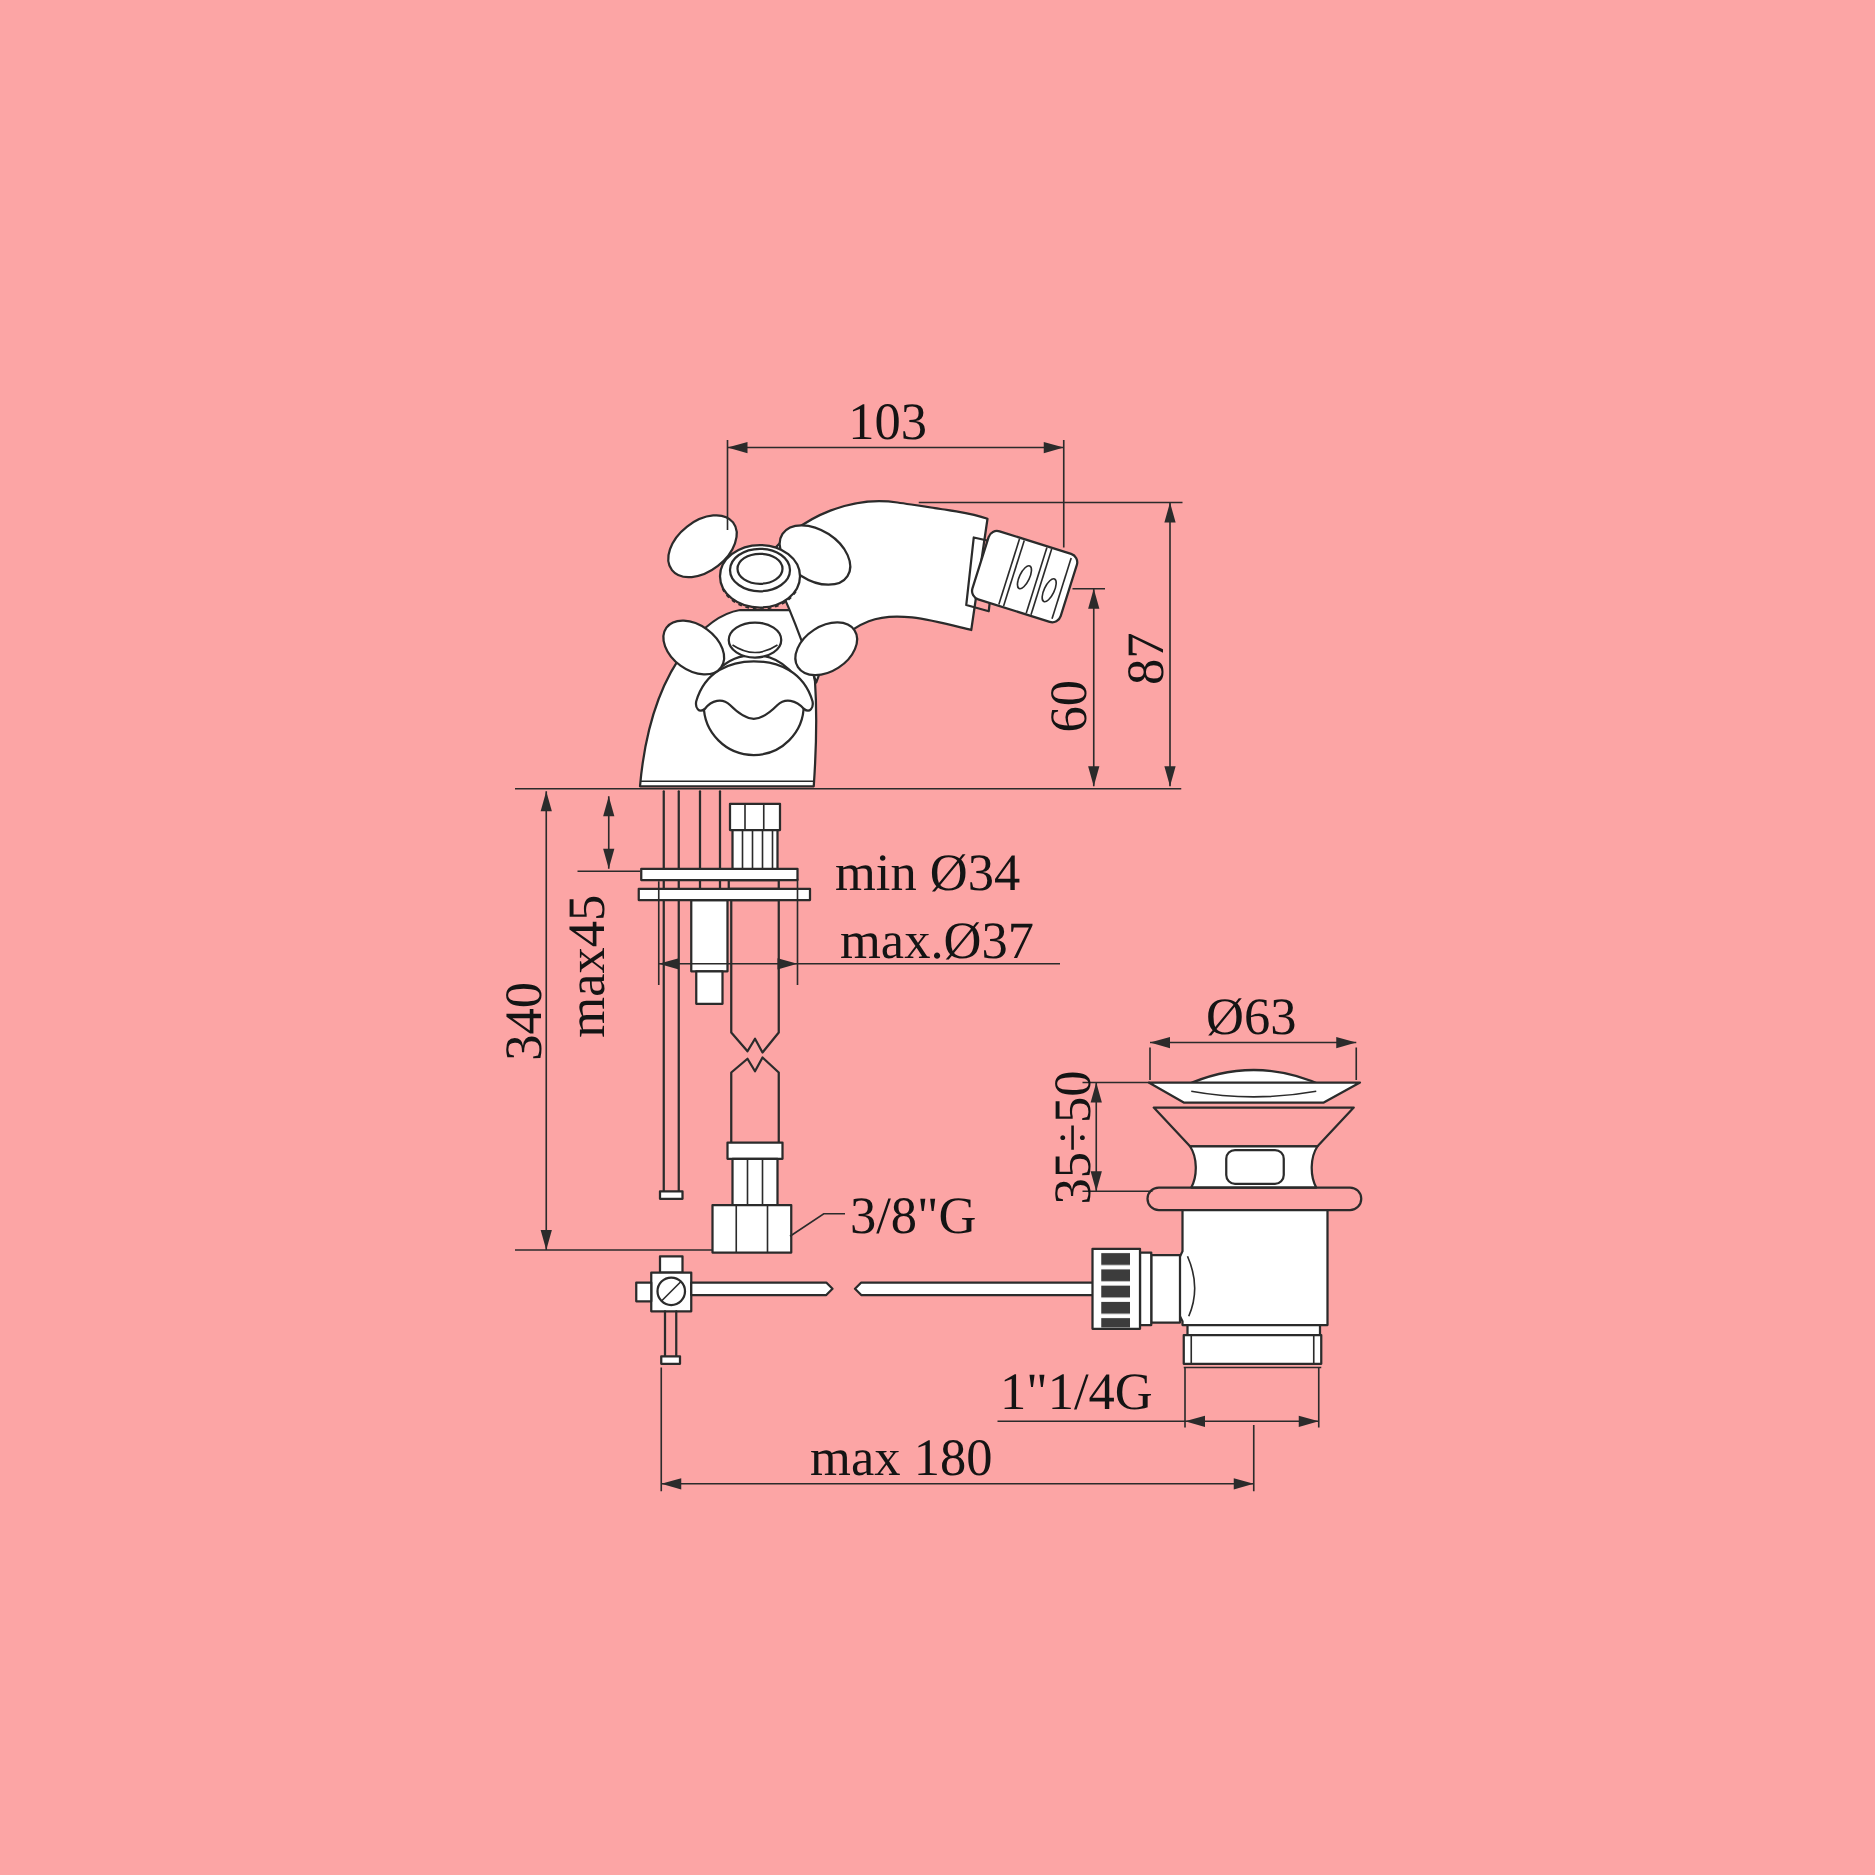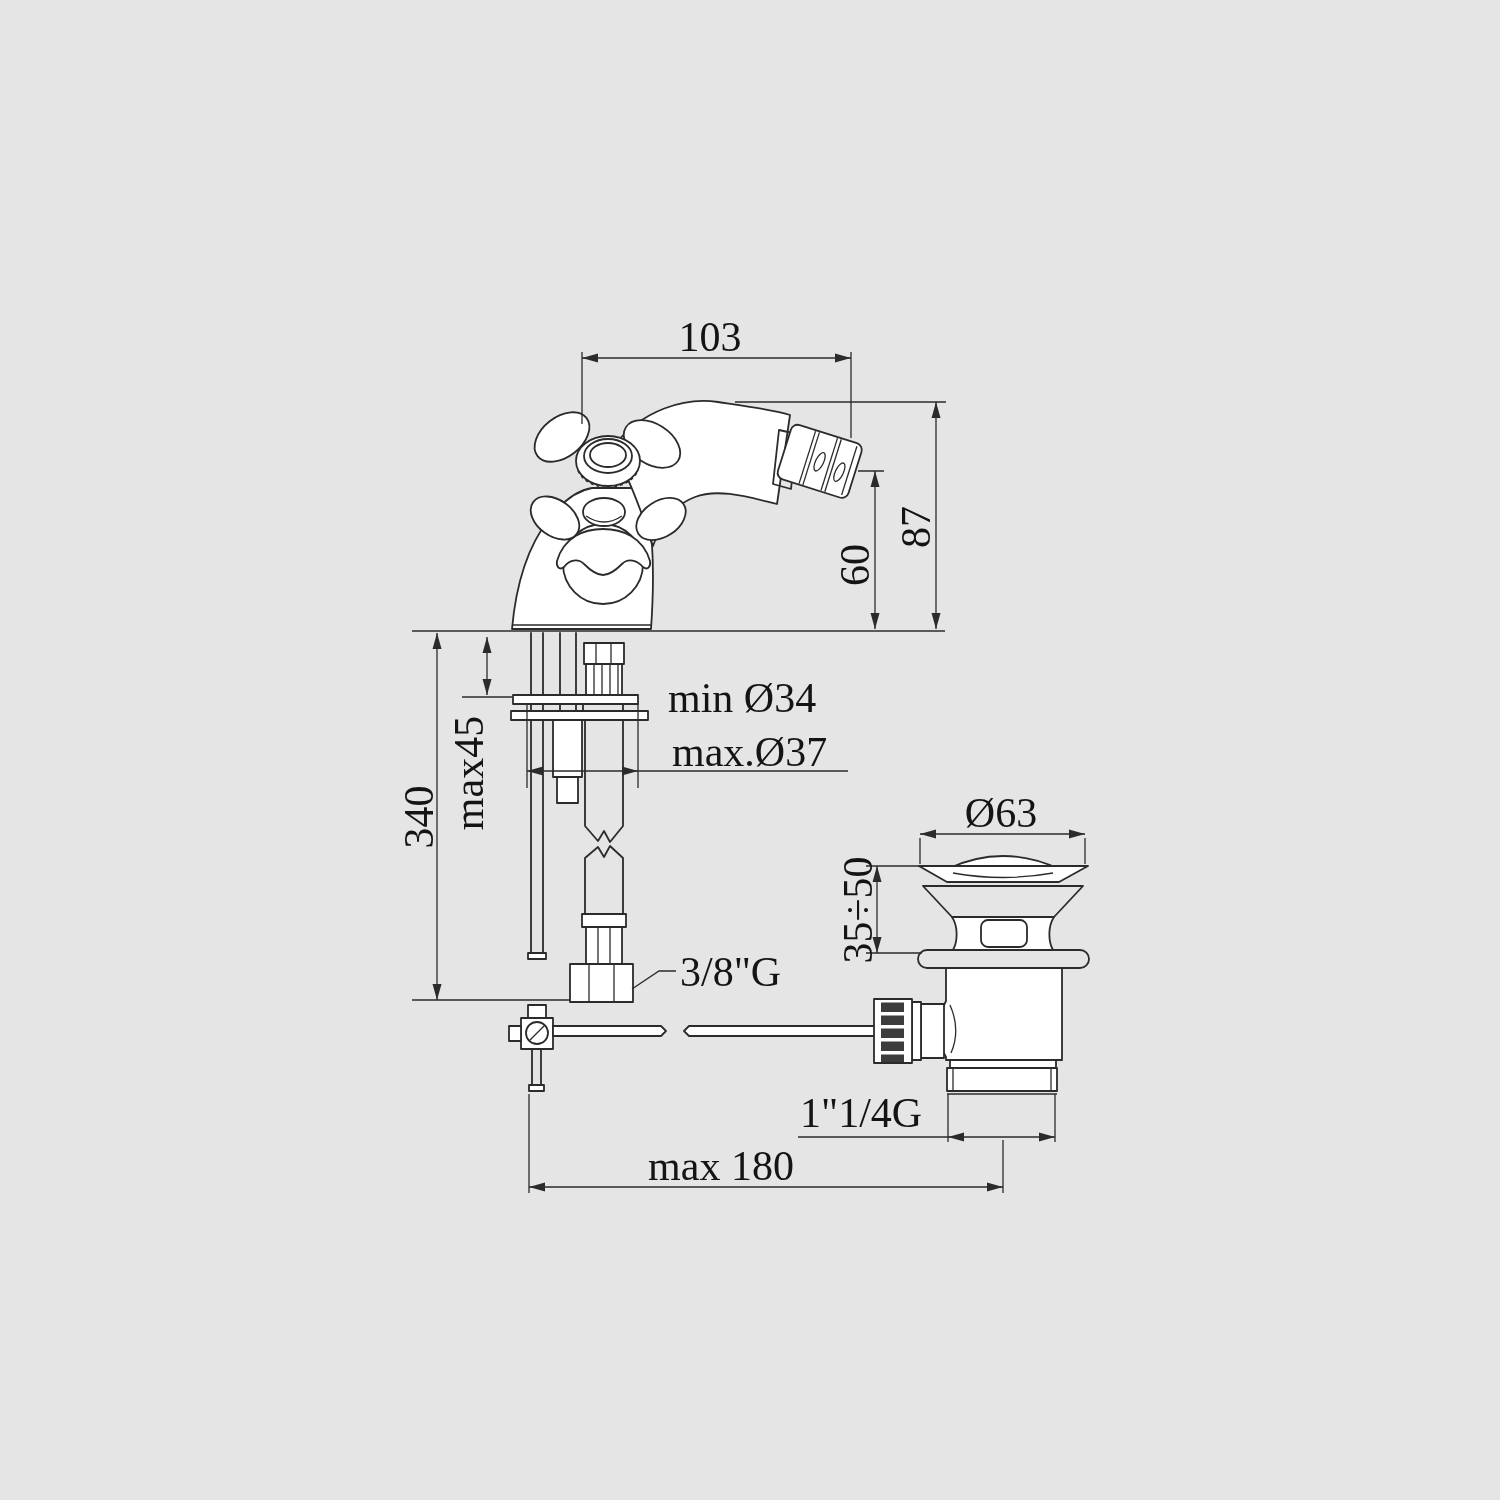--- a/index.html
+++ b/index.html
@@ -1,17 +1,17 @@
 <!DOCTYPE html>
 <html><head>
 <meta charset="utf-8">
 <style>
   html,body{margin:0;padding:0;background:#ffffff;}
   .page{
-    width:1500px;height:1500px;background:#e5e5e5;position:relative;
+    width:1500px;height:1500px;background:#fca5a5;position:relative;
     outline:1px solid #ececec;
     font-family:"Liberation Serif","DejaVu Serif",serif;
   }
   svg{display:block;width:1500px;height:1500px;}
   .ln{stroke:#2b2b2b;stroke-width:1.8;fill:none;stroke-linecap:round;stroke-linejoin:round;}
   .lnthin{stroke:#2b2b2b;stroke-width:1.3;fill:none;stroke-linecap:butt;}
   .white{fill:#ffffff;}
   .arrow{fill:#2b2b2b;stroke:none;}
   text.dim{
     font-family:"Liberation Serif","DejaVu Serif",serif;

